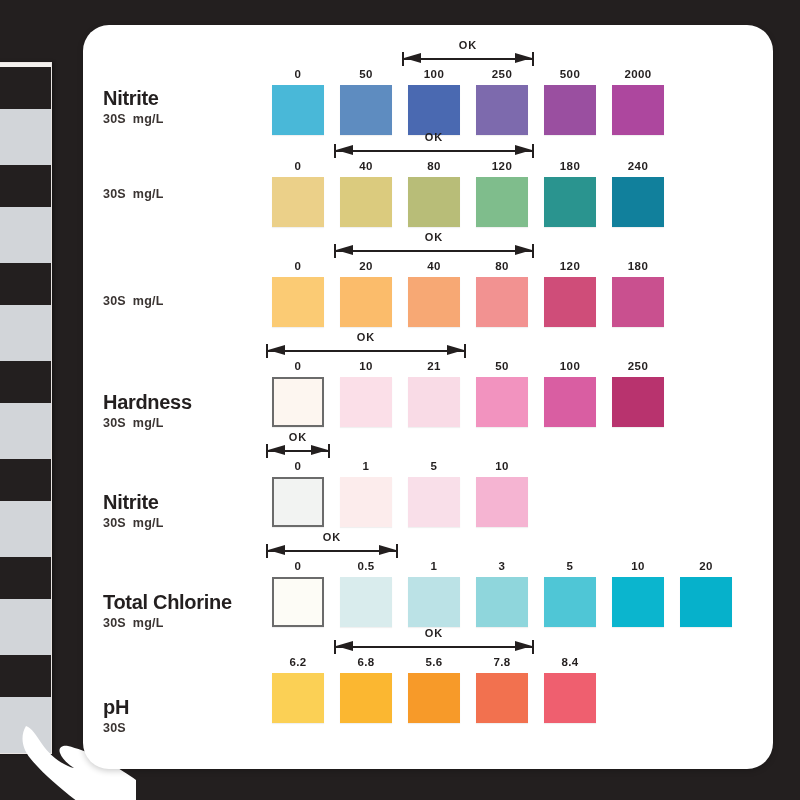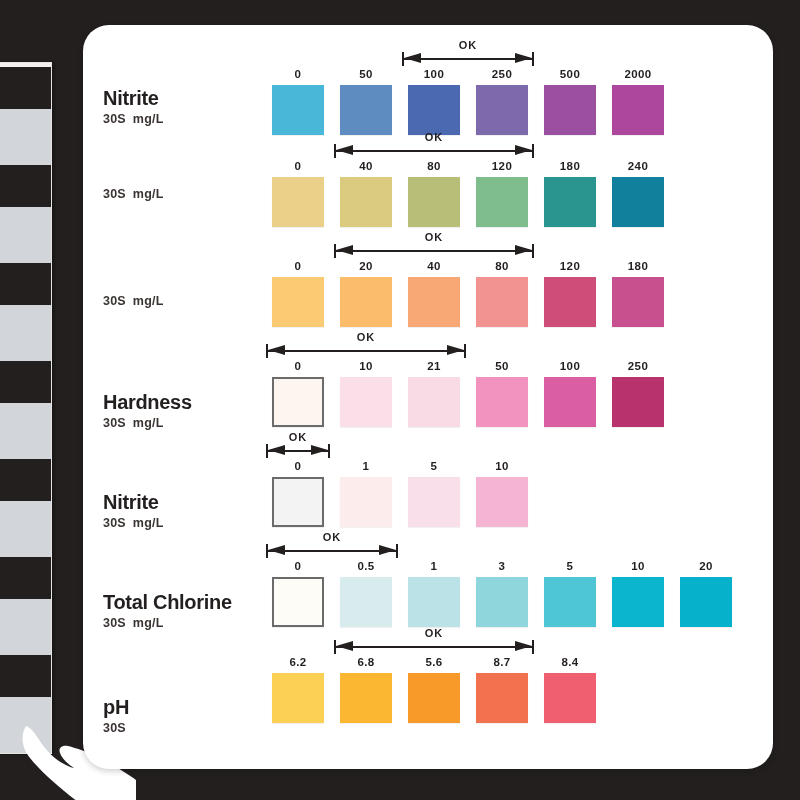--- a/index.html
+++ b/index.html
@@ -349,21 +349,21 @@
           </div>
           <div class="sw-wrap" style="left: 257px; top: 632px;">
             <div class="sw-val">6.8</div>
             <div class="sw" style="top: 16px; background: rgb(251, 183, 49);"></div>
           </div>
           <div class="sw-wrap" style="left: 325px; top: 632px;">
             <div class="sw-val">5.6</div>
             <div class="sw" style="top: 16px; background: rgb(247, 154, 41);"></div>
           </div>
           <div class="sw-wrap" style="left: 393px; top: 632px;">
-            <div class="sw-val">8.7</div>
+            <div class="sw-val">7.8</div>
             <div class="sw" style="top: 16px; background: rgb(242, 113, 79);"></div>
           </div>
           <div class="sw-wrap" style="left: 461px; top: 632px;">
             <div class="sw-val">8.4</div>
             <div class="sw" style="top: 16px; background: rgb(239, 95, 111);"></div>
           </div>
         </div>
       </div>
   </div>
 </div>

